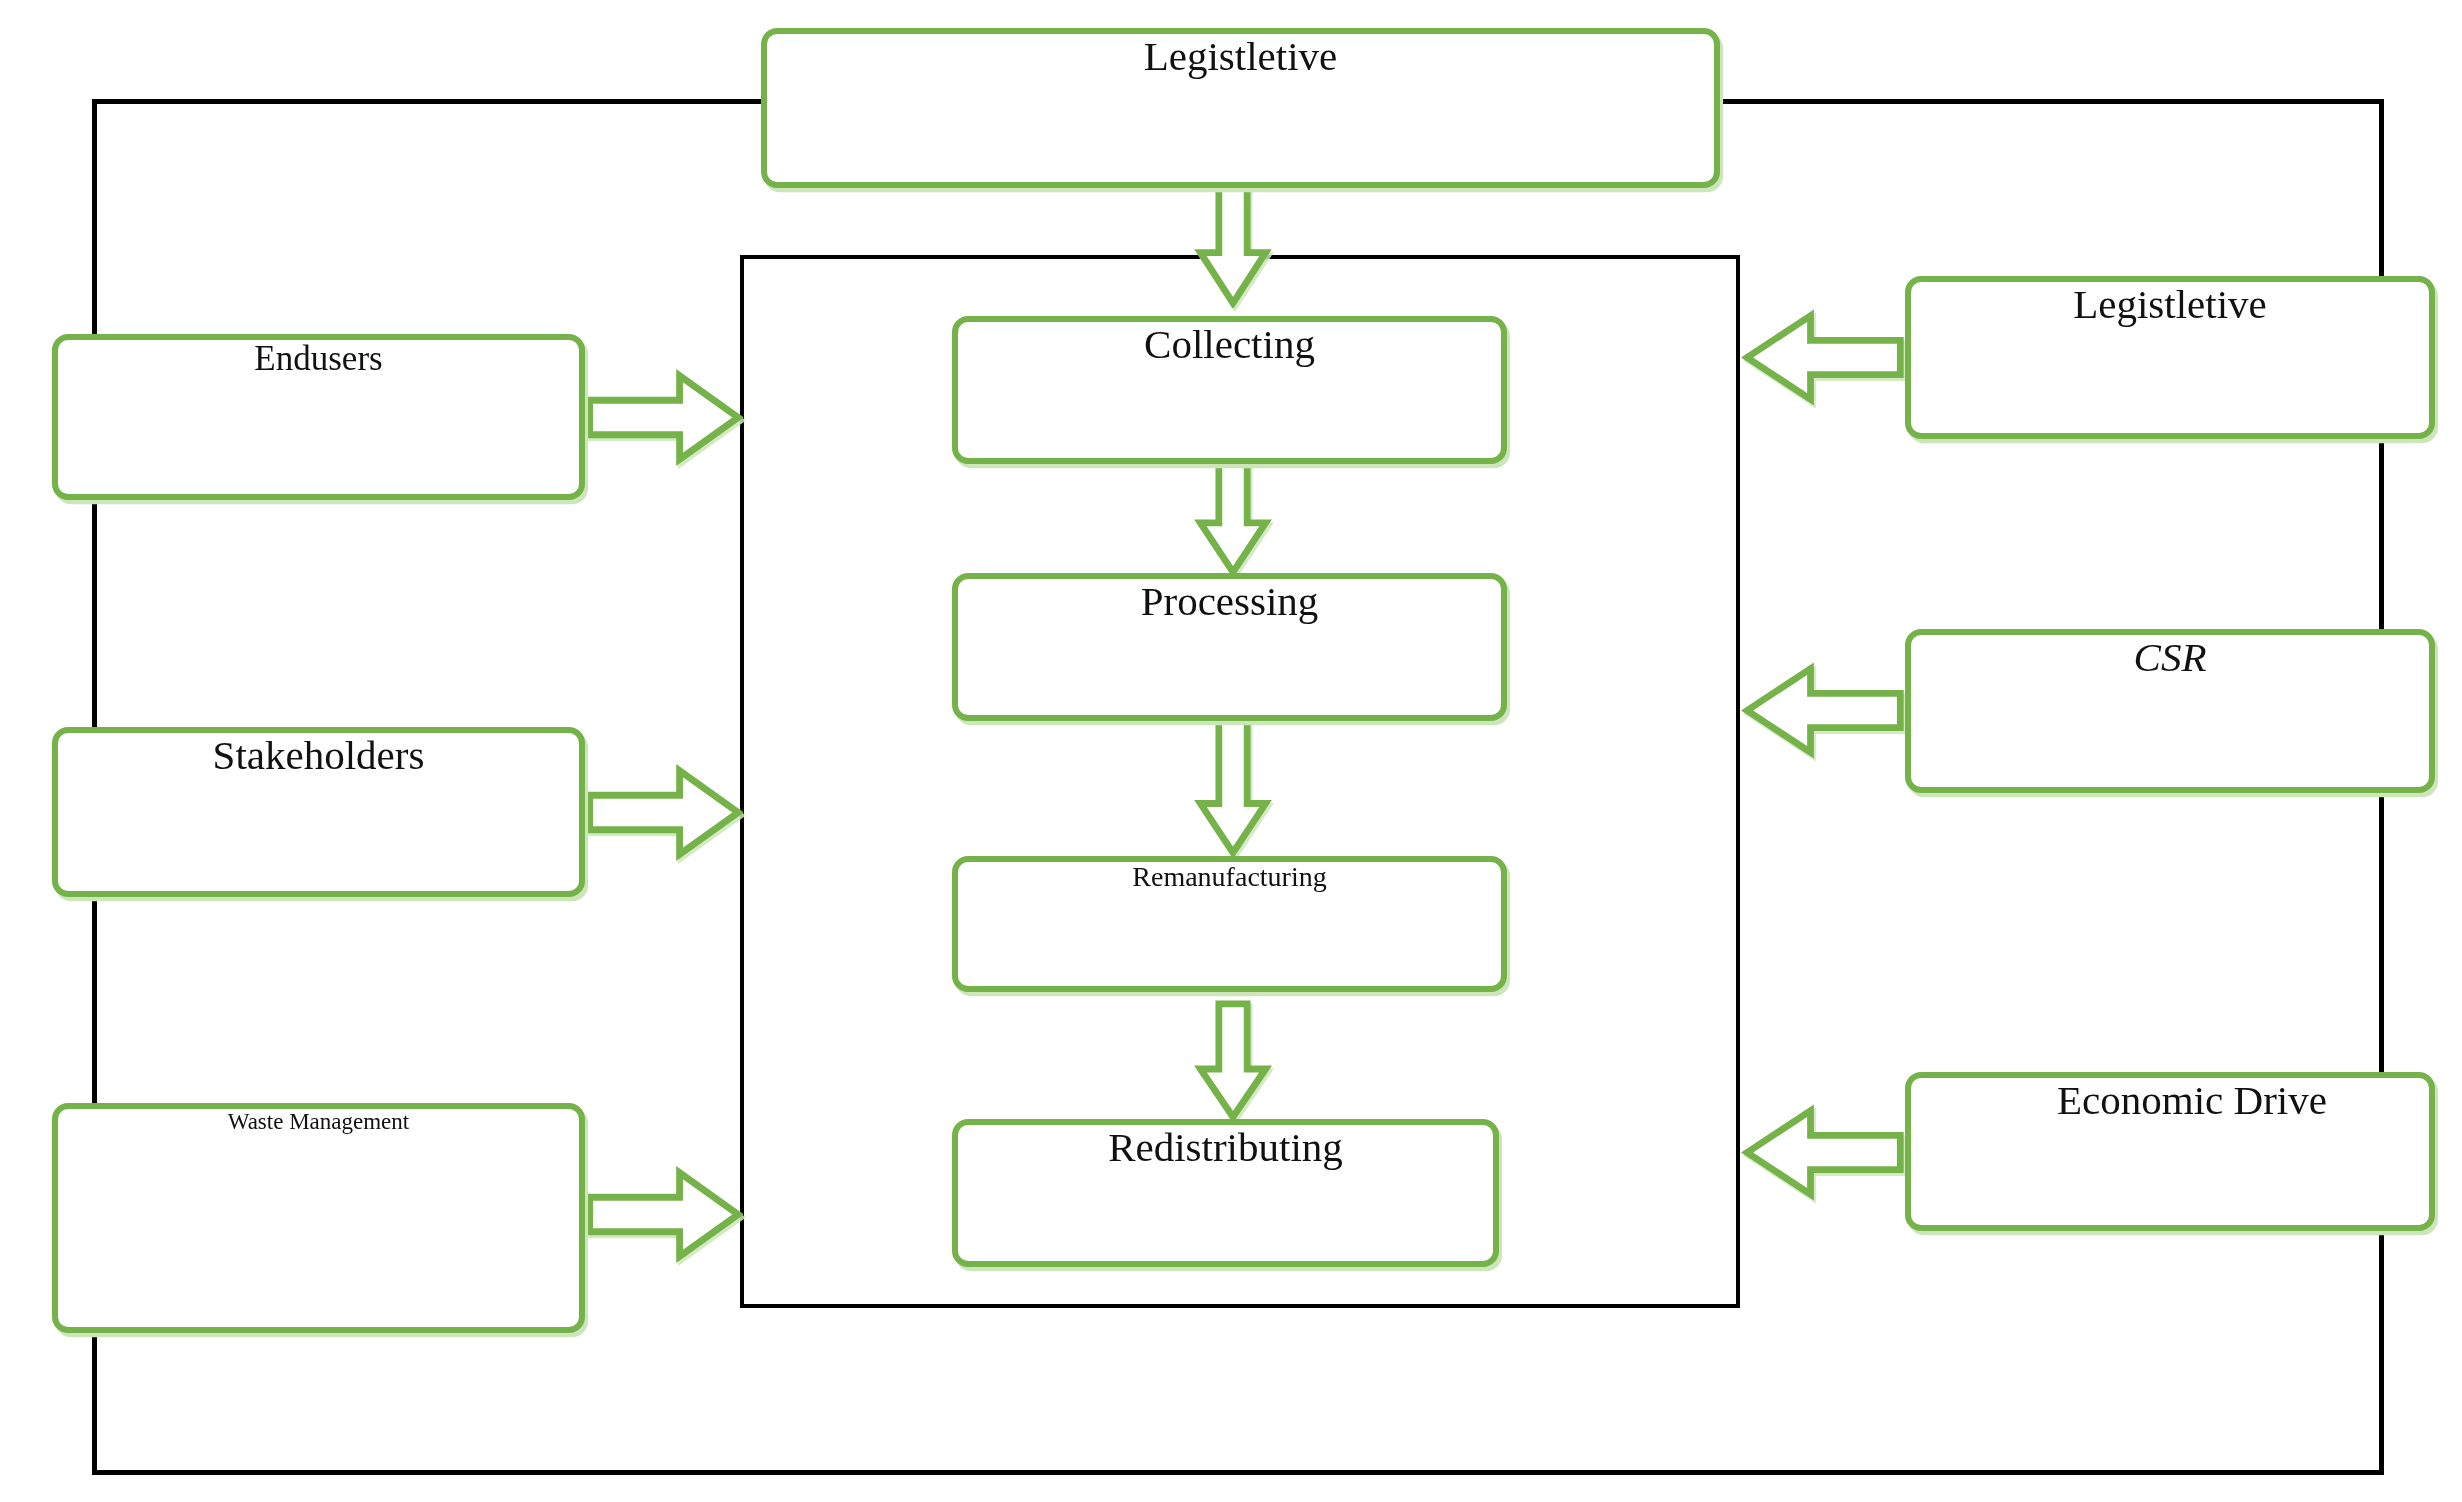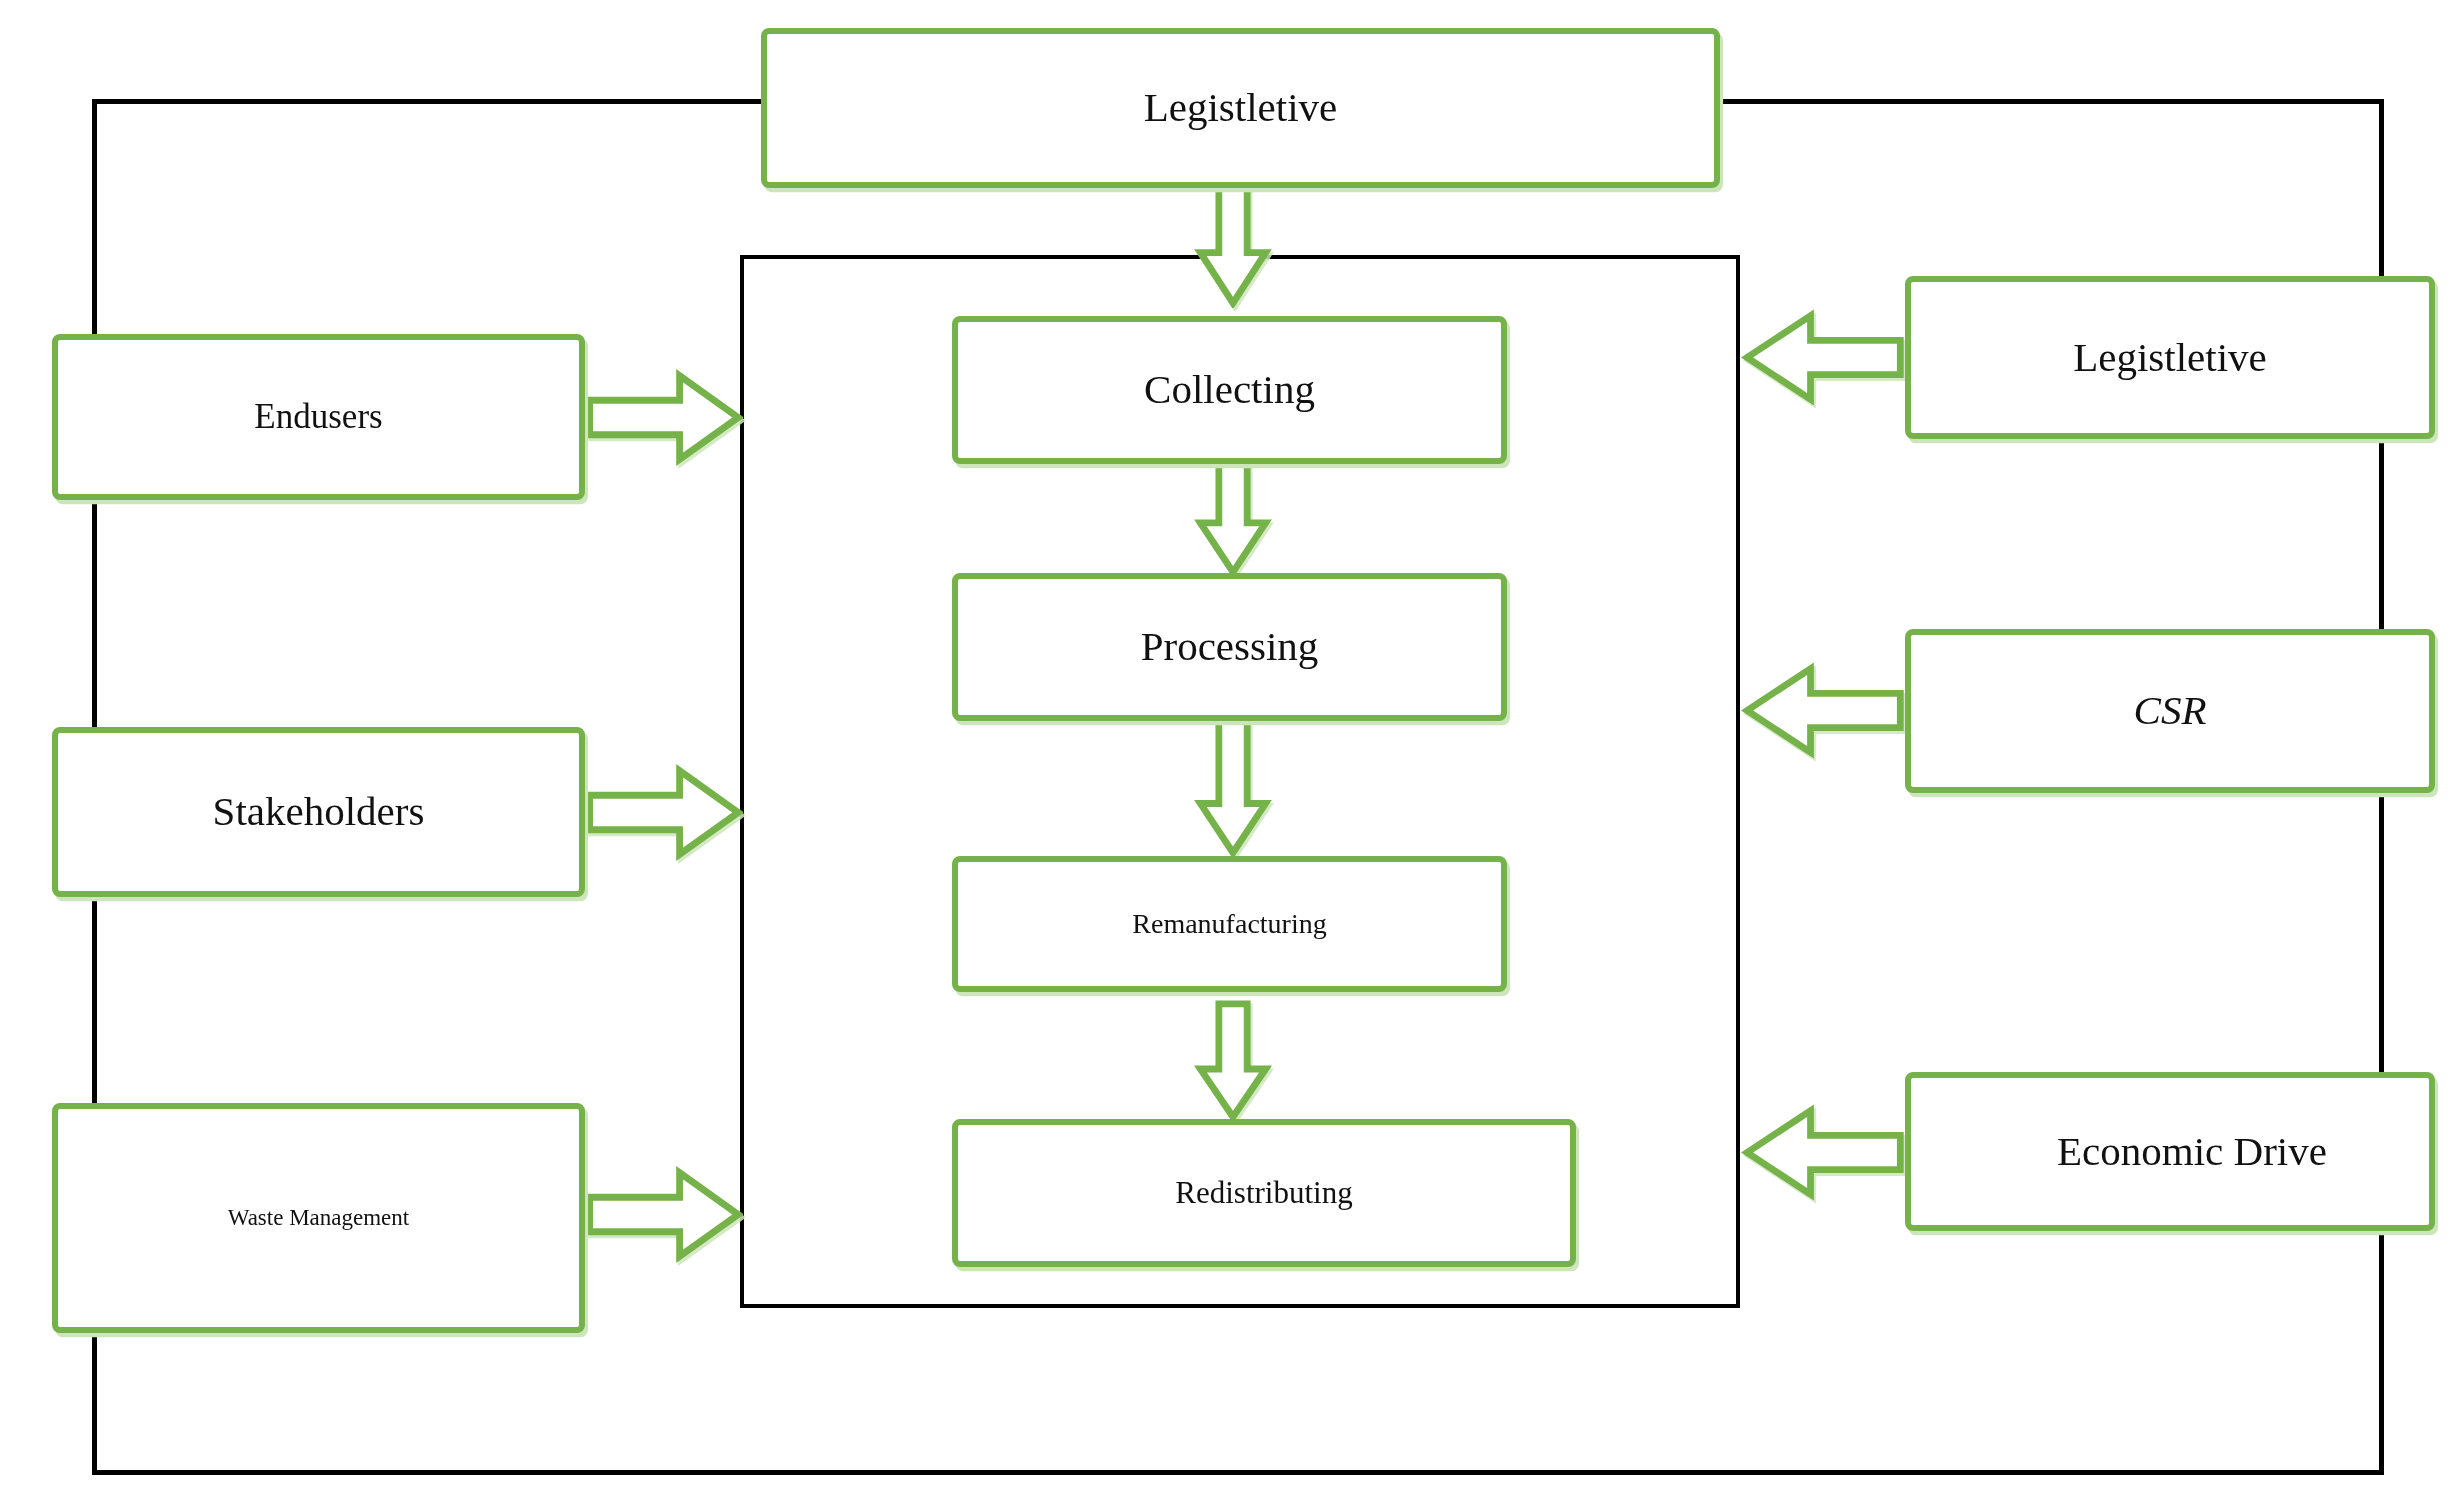--- a/index.html
+++ b/index.html
@@ -31,37 +31,37 @@
     position: absolute;
     left: 740px; top: 255px;
     width: 1000px; height: 1053px;
     border: 4.3px solid var(--frame);
     z-index: 1;
   }
   .gbox {
     position: absolute;
     background: var(--bg);
     border: 6.8px solid var(--accent);
-    border-radius: 8px;
+    border-radius: 16px;
     display: flex;
-    align-items: center;
+    align-items: flex-start;
     justify-content: center;
     text-align: center;
     z-index: 3;
     box-shadow: 3.1px 4.3px 0 var(--accent-light);
     line-height: 1.1;
   }
   .box-legistletive   { left: 761px; top: 28px;   width: 959px; height: 160px; font-size: 41px; }
   .box-endusers       { left: 52px;   top: 334px;  width: 533px;  height: 166px; font-size: 35px; }
   .box-stakeholders   { left: 52px;   top: 727px; width: 533px;  height: 170px; font-size: 41px; }
   .box-waste          { left: 52px;   top: 1103px; width: 533px;  height: 230px; font-size: 23px; font-family: Liberation Serif, serif; }
   .box-collecting     { left: 952px; top: 316px;  width: 555px;  height: 148px; font-size: 41px; }
   .box-processing     { left: 952px; top: 573px;  width: 555px;  height: 148px; font-size: 41px; }
   .box-remanufacturing{ left: 952px; top: 856px; width: 555px;  height: 136px; font-size: 28px; }
-  .box-redistributing { left: 952px; top: 1119px; width: 624px;  height: 148px; font-size: 31px; }
+  .box-redistributing { left: 952px; top: 1119px; width: 547px;  height: 148px; font-size: 41px; }
   .box-environment    { left: 1905px; top: 276px;  width: 530px;  height: 163px; font-size: 41px; }
   .box-csr            { left: 1905px; top: 629px; width: 530px;  height: 164px; font-size: 41px; font-style: italic; }
   .box-economic       { left: 1905px; top: 1072px; width: 530px;  height: 159px; font-size: 41px; padding-left: 44px; }
   .arr {
     position: absolute;
     z-index: 2;
     filter: drop-shadow(2.5px 3.1px 0 rgba(205, 229, 186, 0.85));
   }
   .arrow-shape {
     fill: #ffffff;

